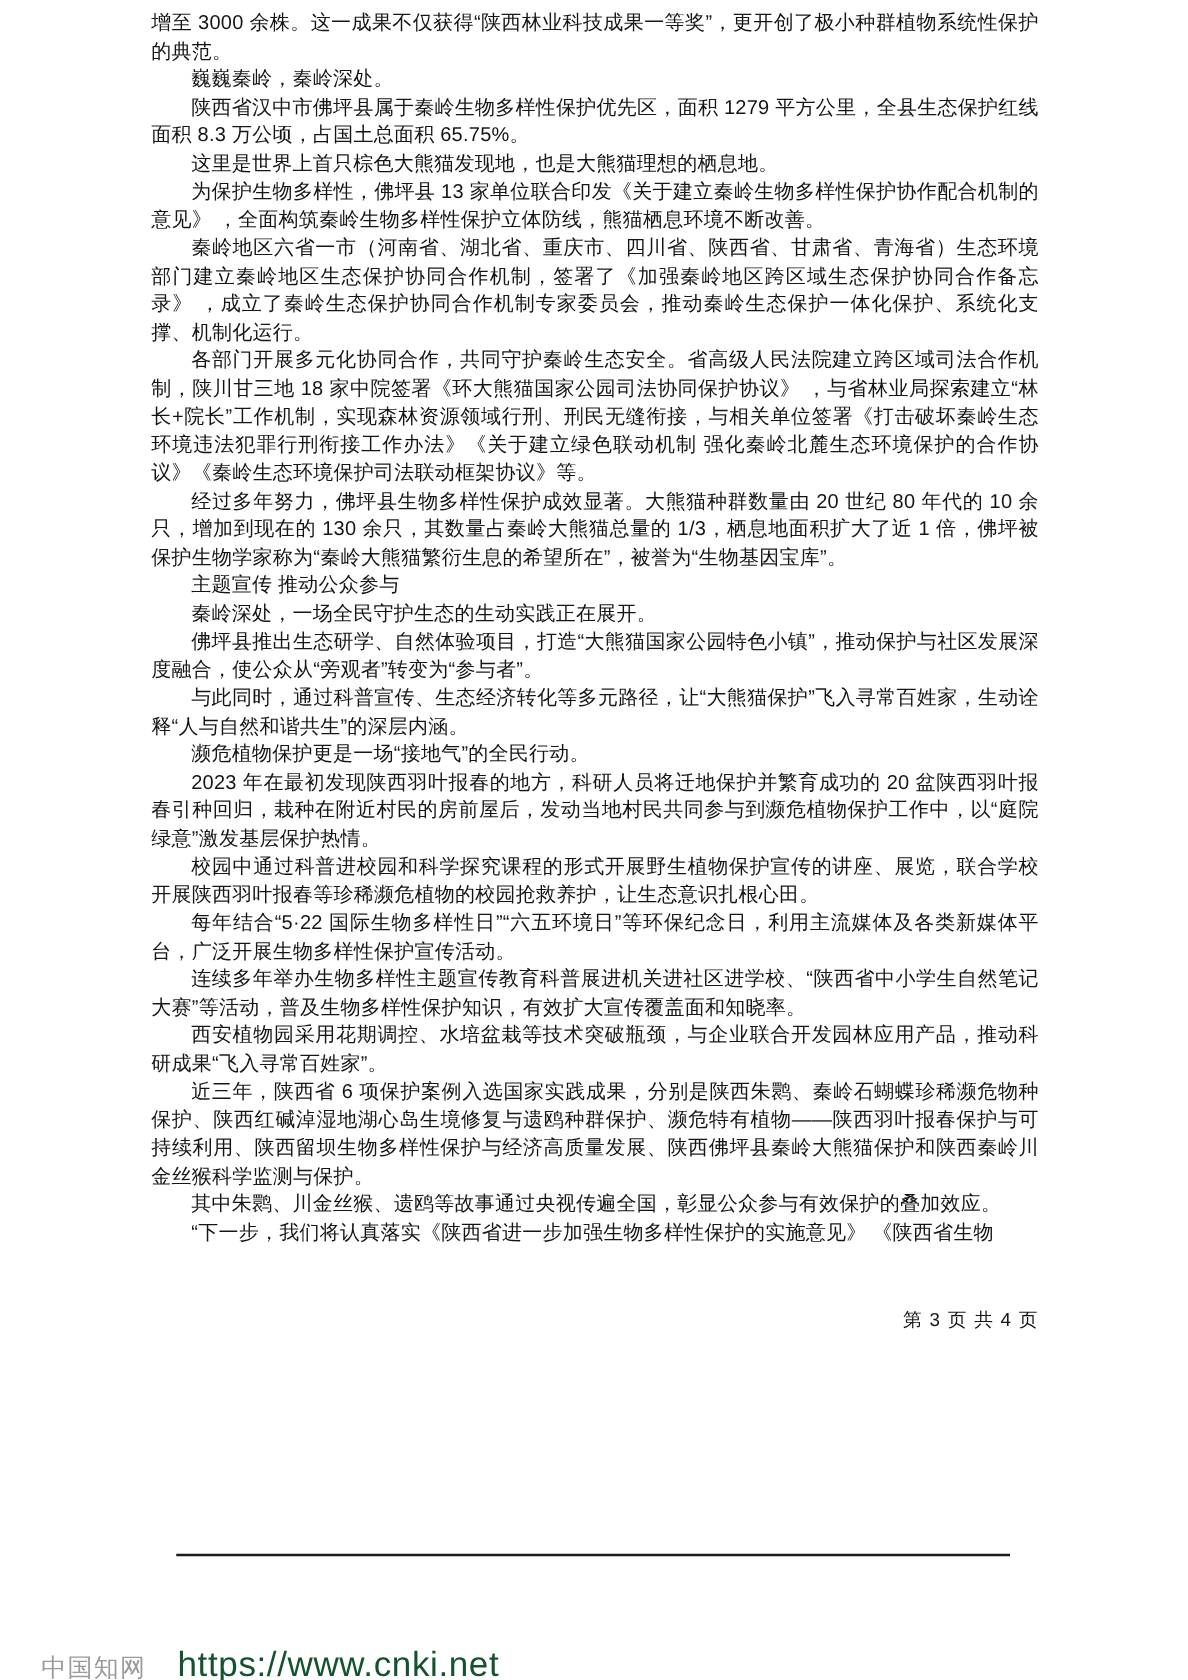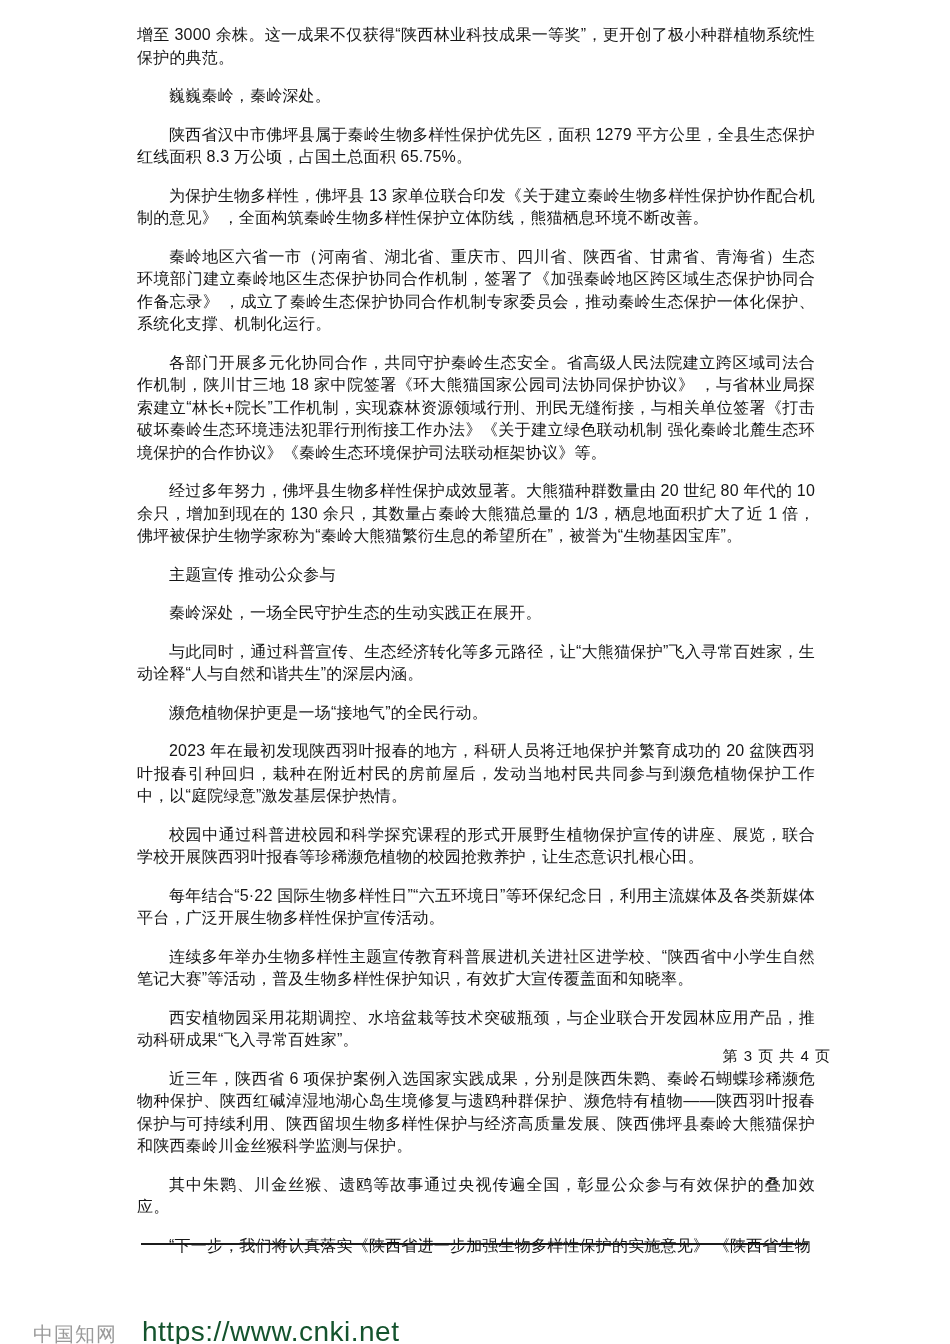--- a/index.html
+++ b/index.html
@@ -19,21 +19,21 @@
     left: 121px;
     top: 8px;
     width: 710px;
     font-size: 16px;
     line-height: 22.5px;
     color: #151515;
     text-align: justify;
     letter-spacing: 0.2px;
   }
   .para {
-    margin: 16px;
+    margin: 0;
     text-indent: 2em;
   }
   .para.continuation {
     text-indent: 0;
   }
   .page-number {
     position: absolute;
     left: 121px;
     top: 1031px;
     width: 710px;
@@ -72,26 +72,28 @@
     text-decoration: none;
   }
 </style>
 </head>
 <body>
 
 <div class="article-body">
   <p class="para continuation">增至 3000 余株。这一成果不仅获得“陕西林业科技成果一等奖”，更开创了极小种群植物系统性保护的典范。</p>
   <p class="para">巍巍秦岭，秦岭深处。</p>
   <p class="para">陕西省汉中市佛坪县属于秦岭生物多样性保护优先区，面积 1279 平方公里，全县生态保护红线面积 8.3 万公顷，占国土总面积 65.75%。</p>
+  <p class="para">这里是世界上首只棕色大熊猫发现地，也是大熊猫理想的栖息地。</p>
   <p class="para">为保护生物多样性，佛坪县 13 家单位联合印发《关于建立秦岭生物多样性保护协作配合机制的意见》 ，全面构筑秦岭生物多样性保护立体防线，熊猫栖息环境不断改善。</p>
   <p class="para">秦岭地区六省一市（河南省、湖北省、重庆市、四川省、陕西省、甘肃省、青海省）生态环境部门建立秦岭地区生态保护协同合作机制，签署了《加强秦岭地区跨区域生态保护协同合作备忘录》 ，成立了秦岭生态保护协同合作机制专家委员会，推动秦岭生态保护一体化保护、系统化支撑、机制化运行。</p>
   <p class="para">各部门开展多元化协同合作，共同守护秦岭生态安全。省高级人民法院建立跨区域司法合作机制，陕川甘三地 18 家中院签署《环大熊猫国家公园司法协同保护协议》 ，与省林业局探索建立“林长+院长”工作机制，实现森林资源领域行刑、刑民无缝衔接，与相关单位签署《打击破坏秦岭生态环境违法犯罪行刑衔接工作办法》《关于建立绿色联动机制 强化秦岭北麓生态环境保护的合作协议》《秦岭生态环境保护司法联动框架协议》等。</p>
   <p class="para">经过多年努力，佛坪县生物多样性保护成效显著。大熊猫种群数量由 20 世纪 80 年代的 10 余只，增加到现在的 130 余只，其数量占秦岭大熊猫总量的 1/3，栖息地面积扩大了近 1 倍，佛坪被保护生物学家称为“秦岭大熊猫繁衍生息的希望所在”，被誉为“生物基因宝库”。</p>
   <p class="para">主题宣传 推动公众参与</p>
   <p class="para">秦岭深处，一场全民守护生态的生动实践正在展开。</p>
+  <p class="para">佛坪县推出生态研学、自然体验项目，打造“大熊猫国家公园特色小镇”，推动保护与社区发展深度融合，使公众从“旁观者”转变为“参与者”。</p>
   <p class="para">与此同时，通过科普宣传、生态经济转化等多元路径，让“大熊猫保护”飞入寻常百姓家，生动诠释“人与自然和谐共生”的深层内涵。</p>
   <p class="para">濒危植物保护更是一场“接地气”的全民行动。</p>
   <p class="para">2023 年在最初发现陕西羽叶报春的地方，科研人员将迁地保护并繁育成功的 20 盆陕西羽叶报春引种回归，栽种在附近村民的房前屋后，发动当地村民共同参与到濒危植物保护工作中，以“庭院绿意”激发基层保护热情。</p>
   <p class="para">校园中通过科普进校园和科学探究课程的形式开展野生植物保护宣传的讲座、展览，联合学校开展陕西羽叶报春等珍稀濒危植物的校园抢救养护，让生态意识扎根心田。</p>
   <p class="para">每年结合“5·22 国际生物多样性日”“六五环境日”等环保纪念日，利用主流媒体及各类新媒体平台，广泛开展生物多样性保护宣传活动。</p>
   <p class="para">连续多年举办生物多样性主题宣传教育科普展进机关进社区进学校、“陕西省中小学生自然笔记大赛”等活动，普及生物多样性保护知识，有效扩大宣传覆盖面和知晓率。</p>
   <p class="para">西安植物园采用花期调控、水培盆栽等技术突破瓶颈，与企业联合开发园林应用产品，推动科研成果“飞入寻常百姓家”。</p>
   <p class="para">近三年，陕西省 6 项保护案例入选国家实践成果，分别是陕西朱鹮、秦岭石蝴蝶珍稀濒危物种保护、陕西红碱淖湿地湖心岛生境修复与遗鸥种群保护、濒危特有植物——陕西羽叶报春保护与可持续利用、陕西留坝生物多样性保护与经济高质量发展、陕西佛坪县秦岭大熊猫保护和陕西秦岭川金丝猴科学监测与保护。</p>
   <p class="para">其中朱鹮、川金丝猴、遗鸥等故事通过央视传遍全国，彰显公众参与有效保护的叠加效应。</p>
   <p class="para">“下一步，我们将认真落实《陕西省进一步加强生物多样性保护的实施意见》 《陕西省生物</p>

